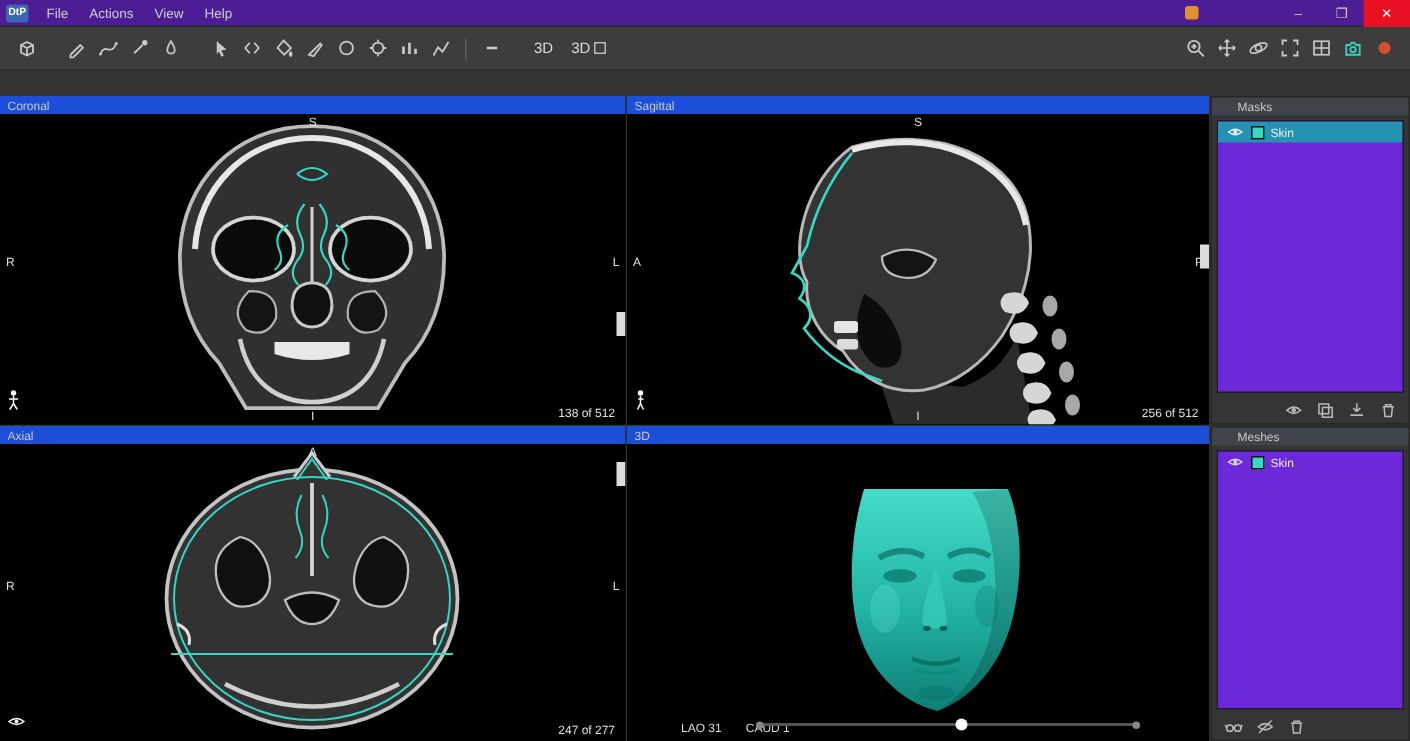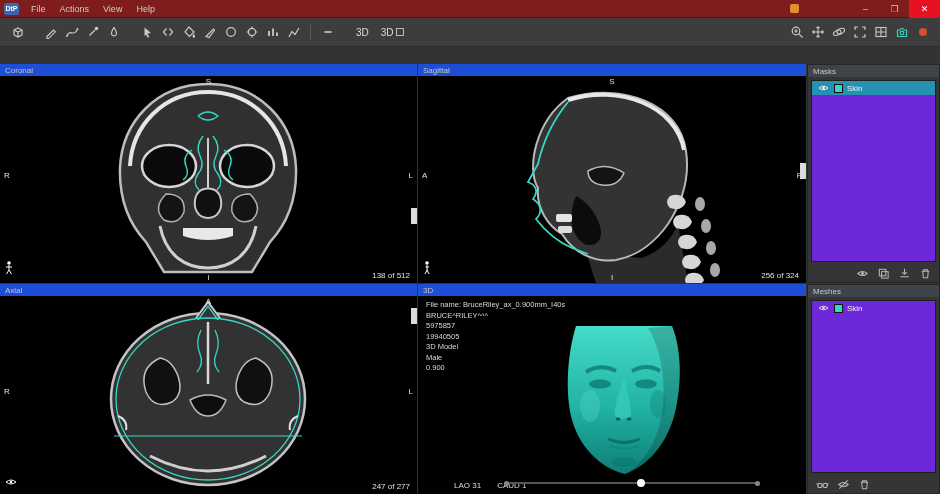--- a/index.html
+++ b/index.html
@@ -1,20 +1,20 @@
 <!DOCTYPE html>
 <html><head>
 <meta charset="utf-8">
 <style>
   html,body{margin:0;padding:0;background:#222;}
   #screen{position:relative;width:940px;height:494px;background:#333;overflow:hidden;
           font-family:"Liberation Sans",sans-serif;-webkit-font-smoothing:antialiased;}
 
   
-  #titlebar{position:absolute;top:0;left:0;width:940px;height:18px;background:#7f1d1d;
+  #titlebar{position:absolute;top:0;left:0;width:940px;height:18px;background:#4c1d95;
             display:flex;align-items:center;border-bottom:1px solid #262626;box-sizing:border-box;}
   #app-logo{width:15px;height:12px;margin:0 5px 0 4px;background:#3a67b0;border-radius:2px;
             color:#fff;font-size:7px;font-weight:bold;display:flex;align-items:center;justify-content:center;}
   .menu-item{font-size:9px;color:#cccccc;padding:0 7px;height:100%;display:flex;align-items:center;cursor:default;}
   #titlebar-spacer{flex:1;}
   #notification-icon{width:9px;height:9px;background:#e2902f;border-radius:2px;margin-right:52px;}
   .win-btn{width:29px;height:18px;display:flex;align-items:center;justify-content:center;color:#cccccc;font-size:9px;}
   .win-btn.close{background:#e81123;color:#ffffff;width:31px;}
 
   
@@ -55,21 +55,21 @@
   .slider-end{position:absolute;width:5px;height:5px;background:#888;border-radius:50%;top:-1.5px;}
   .slider-end.left{left:-2px;} .slider-end.right{right:-2px;}
   #slider-thumb{position:absolute;left:52%;top:-3px;width:8px;height:8px;background:#ffffff;border-radius:50%;}
 
   
   #sidebar{position:absolute;top:64px;left:807px;width:133px;height:430px;display:flex;flex-direction:column;}
   .panel{background:#353535;display:flex;flex-direction:column;box-sizing:border-box;border:1px solid #262626;}
   #panel-masks{height:219px;margin-bottom:1px;}
   #panel-meshes{flex:1;}
   .panel-header{height:12px;background:#3f444a;font-size:8px;color:#c8c8c8;display:flex;align-items:center;
-                padding-left:5px;flex:none;}
+                padding-left:17px;flex:none;}
   .panel-list{flex:1;background:#6d28d9;margin:3px;border:1px solid #1e1e1e;overflow:hidden;}
   .mask-item{height:14px;display:flex;align-items:center;gap:4px;padding:0 4px;font-size:8px;color:#f0f0f0;}
   .mask-item.selected{background:#2592b2;}
   .mask-item .chip{width:7px;height:7px;background:#35d8c6;border:1px solid #111;flex:none;}
   .panel-footer{height:17px;display:flex;align-items:center;gap:7px;padding:0 7px;flex:none;}
   .panel-footer.right{justify-content:flex-end;}
   .fi{width:14px;height:14px;display:flex;align-items:center;justify-content:center;}
 </style>
 </head>
 <body>
@@ -285,21 +285,21 @@
           <ellipse cx="282" cy="128" rx="5" ry="7"></ellipse>
           <ellipse cx="288" cy="150" rx="5" ry="7"></ellipse>
           <ellipse cx="293" cy="172" rx="5" ry="7"></ellipse>
           <ellipse cx="297" cy="194" rx="5" ry="7"></ellipse>
         </g>
       </svg>
       <span class="orient o-top">S</span>
       <span class="orient o-left">A</span>
       <span class="orient o-right">P</span>
       <span class="orient o-bottom">I</span>
-      <span class="slice-counter">256 of 324</span>
+      <span class="slice-counter">256 of 512</span>
       <span class="scroll-thumb" style="top:42%;"></span>
       <span class="figure-marker">
         <svg width="8" height="14" viewBox="0 0 8 14">
             <circle cx="4" cy="2" r="1.8" fill="#fff"></circle>
             <path d="M4 4 V9 M2.5 6 H6 M4 9 L2 13 M4 9 L6 13" stroke="#fff" stroke-width="1" fill="none"></path>
           </svg>
       </span>
     </div>
   </div>
 
@@ -361,29 +361,20 @@
         <ellipse cx="228" cy="88" rx="11" ry="4.5" fill="#0c7a72" opacity="0.8"></ellipse>
         <path d="M205 84 C 200 100 196 112 197 120 q 8 6 16 0 C 214 112 210 100 207 84 Z" fill="#36cbb9" opacity="0.8"></path>
         <ellipse cx="200" cy="123" rx="2.5" ry="1.6" fill="#075c56"></ellipse>
         <ellipse cx="211" cy="123" rx="2.5" ry="1.6" fill="#075c56"></ellipse>
         <path d="M190 143 q 16 7 32 0" stroke="#0a6a63" stroke-width="3" fill="none" opacity="0.85"></path>
         <path d="M192 150 q 14 6 28 0" stroke="#0e857c" stroke-width="2" fill="none" opacity="0.6"></path>
         <ellipse cx="206" cy="166" rx="12" ry="5" fill="#0a6a63" opacity="0.35"></ellipse>
         <ellipse cx="172" cy="110" rx="10" ry="16" fill="#6ae8d8" opacity="0.25"></ellipse>
         <ellipse cx="240" cy="108" rx="8" ry="14" fill="#0a6a63" opacity="0.25"></ellipse>
       </svg>
-      <div id="info-block">
-        <div>File name: BruceRiley_ax_0.900mm_I40s</div>
-        <div>BRUCE^RILEY^^^</div>
-        <div>5975857</div>
-        <div>19940505</div>
-        <div>3D Model</div>
-        <div>Male</div>
-        <div>0.900</div>
-      </div>
       <div id="cam-status">
         <span>LAO 31</span>
         <span>CAUD 1</span>
       </div>
       <div id="view-slider">
         <span class="slider-end left"></span>
         <span class="slider-end right"></span>
         <span id="slider-thumb"></span>
       </div>
     </div>

